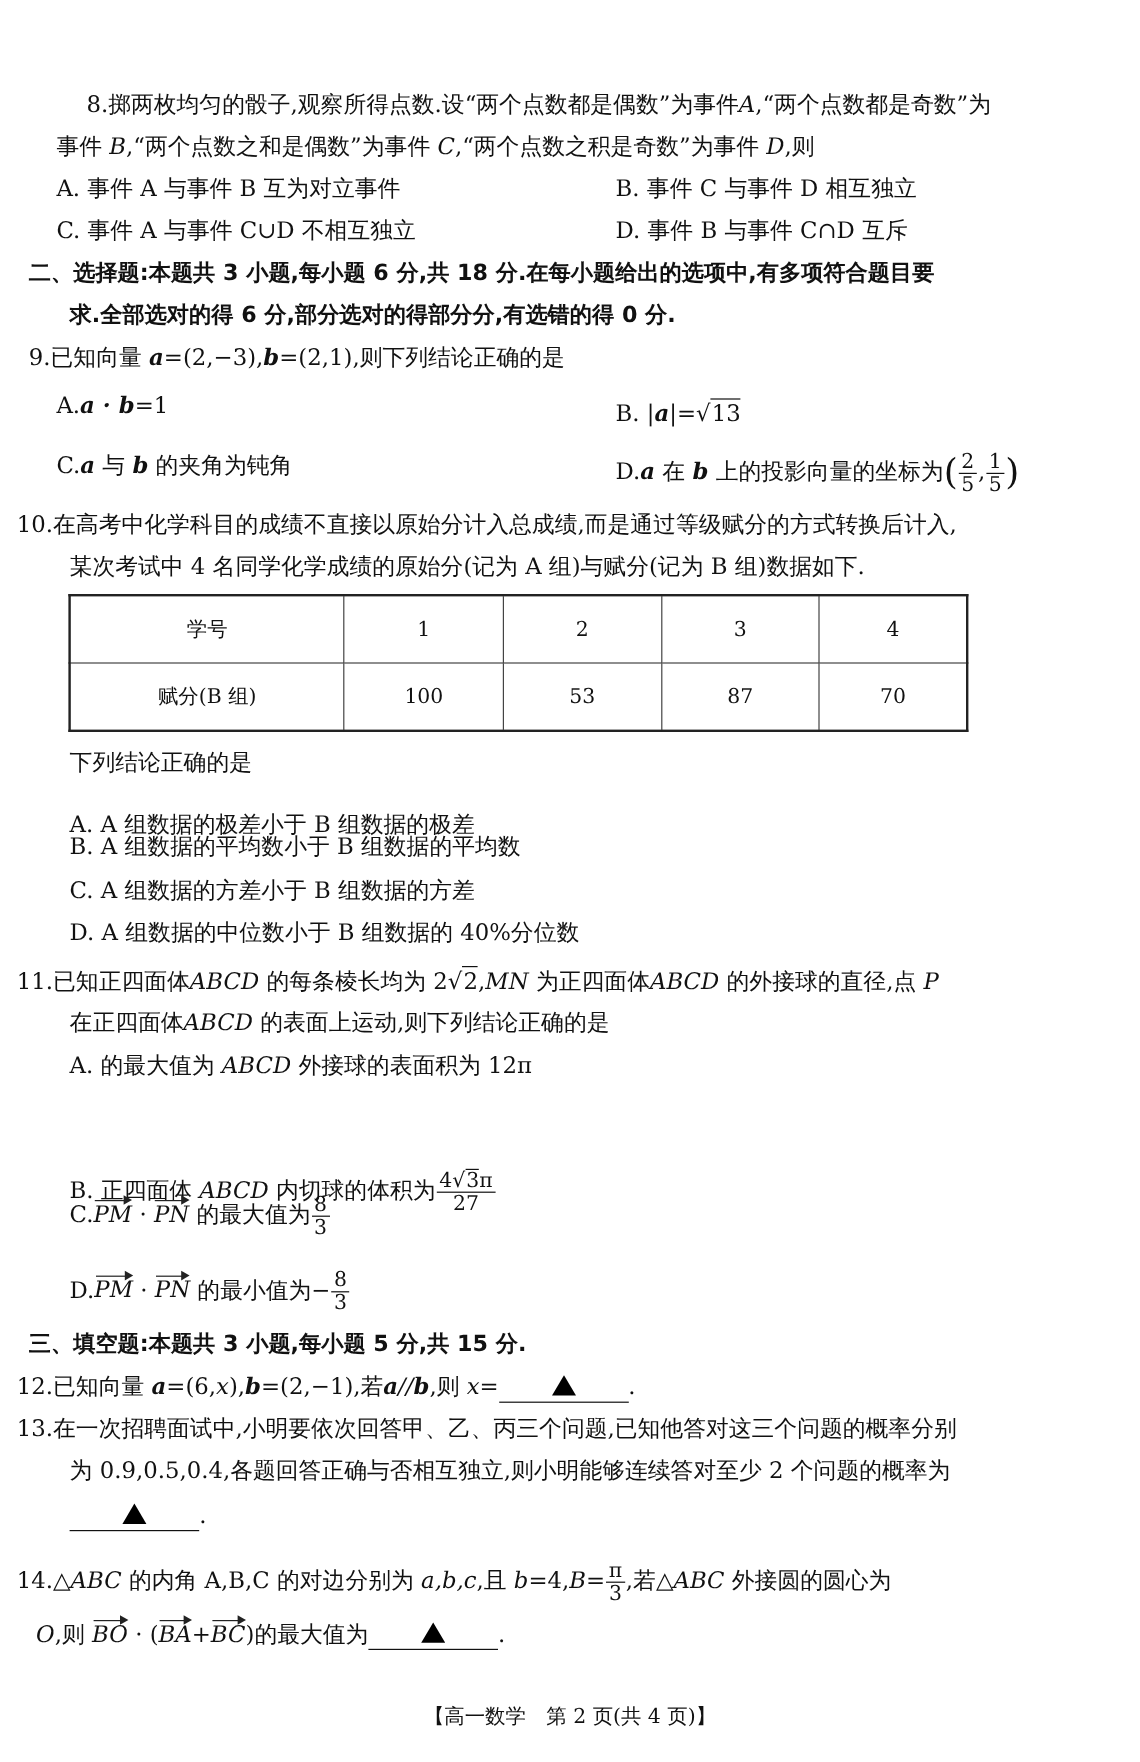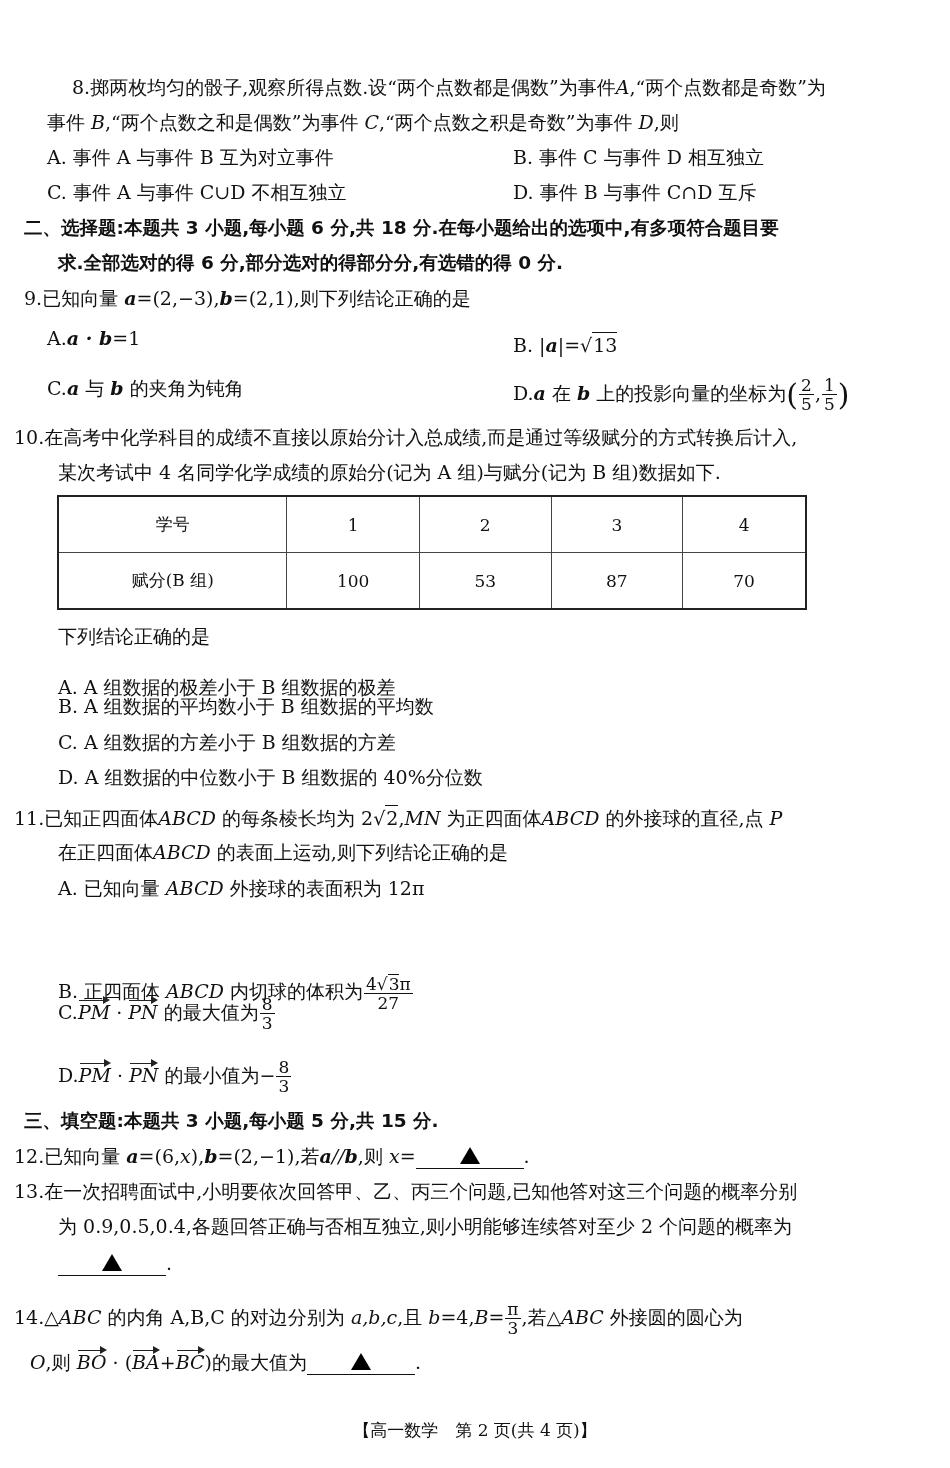--- a/index.html
+++ b/index.html
@@ -93,21 +93,21 @@
 <div class="ln" style="left:58px;top:730px;">C. A 组数据的方差小于 B 组数据的方差</div>
 <div class="ln" style="left:58px;top:765px;">D. A 组数据的中位数小于 B 组数据的 40%分位数</div>
 
 <div class="ln" style="left:14px;top:805px;">
   <span>11.</span><span>已知正四面体</span><span class="it">ABCD</span> <span>的每条棱长均为 2</span>√<span class="sqrt">2</span><span>,</span><span class="it">MN</span> <span>为正四面体</span><span class="it">ABCD</span> <span>的外接球的直径,点</span> <span class="it">P</span>
 </div>
 <div class="ln" style="left:58px;top:840px;">
   <span>在正四面体</span><span class="it">ABCD</span> <span>的表面上运动,则下列结论正确的是</span>
 </div>
 <div class="ln" style="left:58px;top:876px;">
-  <span>A. 已知向量</span> <span class="it">ABCD</span> <span>外接球的表面积为 12π</span>
+  <span>A. 的最大值为</span> <span class="it">ABCD</span> <span>外接球的表面积为 12π</span>
 </div>
 <div class="ln" style="left:58px;top:930px;margin-top:44px;">
   <span>B. 正四面体</span> <span class="it">ABCD</span> <span>内切球的体积为</span><span class="frac"><span class="num"><span>4</span>√<span class="sqrt">3</span><span>π</span></span><span>27</span></span>
 </div>
 <div class="ln" style="left:58px;top:995px;">
   <span>C.</span><span class="arr">PM</span> <span>·</span> <span class="arr">PN</span> <span>的最大值为</span><span class="frac"><span class="num">8</span><span>3</span></span>
 </div>
 <div class="ln" style="left:58px;top:1058px;">
   <span>D.</span><span class="arr">PM</span> <span>·</span> <span class="arr">PN</span> <span>的最小值为−</span><span class="frac"><span class="num">8</span><span>3</span></span>
 </div>

